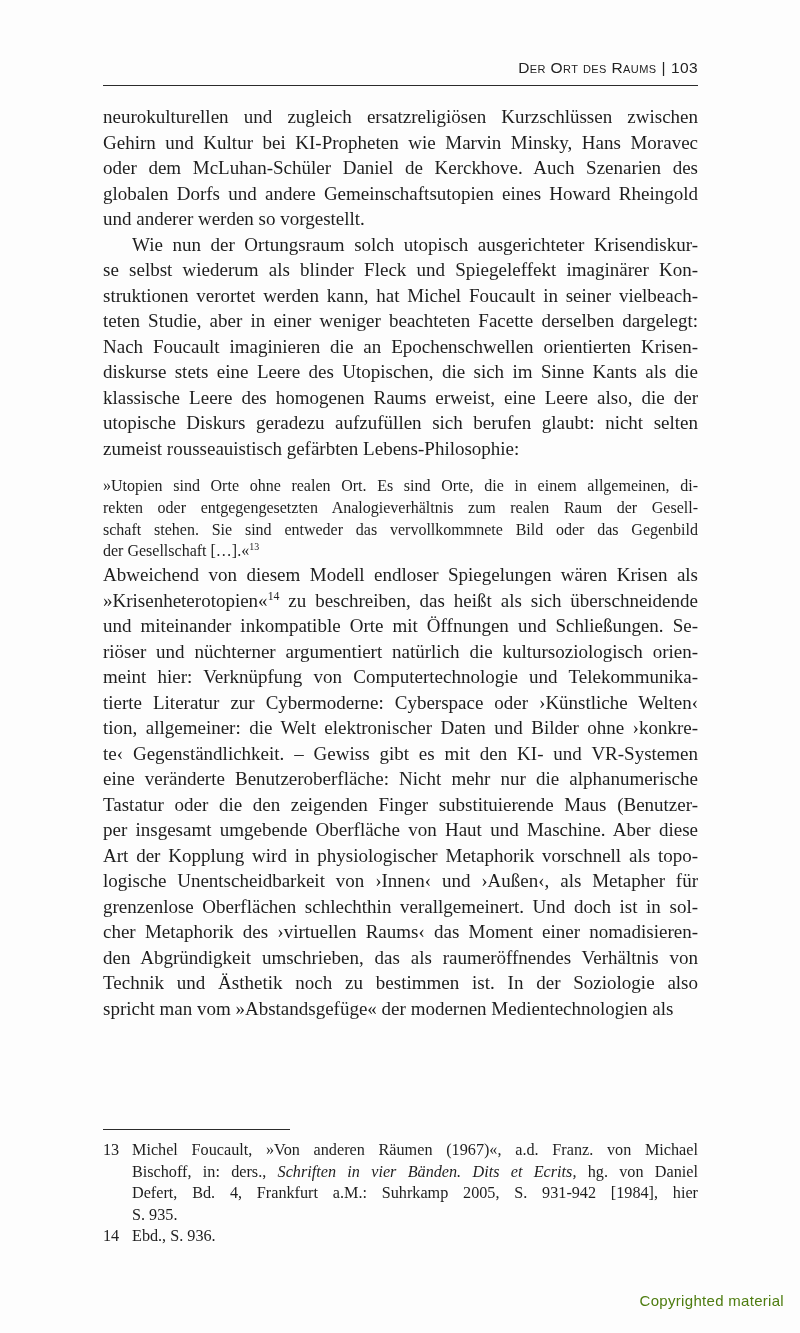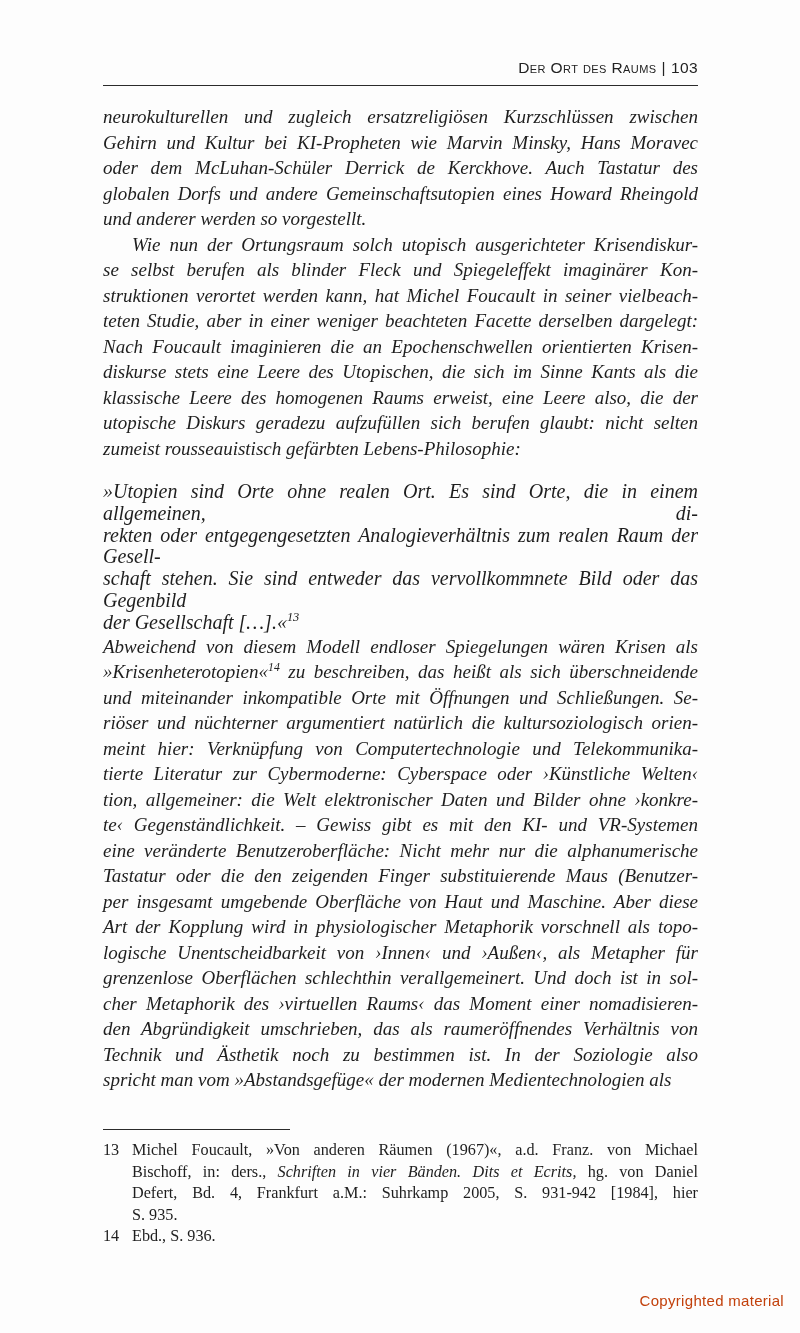--- a/index.html
+++ b/index.html
@@ -22,67 +22,67 @@
     letter-spacing: 0.4px;
   }
   .header .sc { font-variant: small-caps; }
   .header .sep { margin: 0 5px; }
   .header-rule {
     position: absolute; left: 103px; top: 85px; width: 595px;
     border-top: 1.5px solid #2b2b2b;
   }
 
   
-  .text-column { position: absolute; left: 103px; top: 104px; width: 595px; font-style: italic; }
+  .text-column { position: absolute; left: 103px; top: 104px; width: 595px; }
   .para { font-size: 19px; line-height: 25.5px; }
   .para.quote {
-    font-size: 20px; line-height: 21.8px;
-    margin-top: 20px;
+    font-size: 16px; line-height: 21.8px;
+    margin-top: 14px;
   }
   .para.quote + .para { }
   .line { text-align: justify; text-align-last: justify; }
   .line.last { text-align-last: left; }
   .para.indent .line:first-child { text-indent: 29px; }
   sup { font-size: 0.62em; vertical-align: super; line-height: 0; }
 
   
   .footnotes { position: absolute; left: 103px; top: 1129px; width: 595px; }
   .fn-rule { width: 187px; border-top: 1.3px solid #2b2b2b; margin-bottom: 10px; }
   .fn-item { display: flex; font-size: 16.2px; line-height: 21.6px; }
   .fn-num { flex: 0 0 29px; }
   .fn-text { flex: 1 1 auto; min-width: 0; }
 
   
   .watermark {
     position: absolute; top: 1292px; right: 16px;
     font-family: "Liberation Sans", "DejaVu Sans", sans-serif;
-    font-size: 15px; color: #c2410c; letter-spacing: 0.3px;
+    font-size: 15px; color: #4d7c0f; letter-spacing: 0.3px;
   }
 </style>
 </head>
 <body>
 
 <div class="page">
 
   <div class="header">
     <span class="sc">Der Ort des Raums</span><span class="sep">|</span><span>103</span>
   </div>
   <div class="header-rule"></div>
 
   <div class="text-column">
       <div class="para body">
         <div class="line">neurokulturellen und zugleich ersatzreligiösen Kurzschlüssen zwischen</div>
         <div class="line">Gehirn und Kultur bei KI-Propheten wie Marvin Minsky, Hans Moravec</div>
-        <div class="line">oder dem McLuhan-Schüler Derrick de Kerckhove. Auch Tastatur des</div>
+        <div class="line">oder dem McLuhan-Schüler Daniel de Kerckhove. Auch Szenarien des</div>
         <div class="line">globalen Dorfs und andere Gemeinschaftsutopien eines Howard Rheingold</div>
         <div class="line last">und anderer werden so vorgestellt.</div>
       </div>
       <div class="para body indent">
         <div class="line">Wie nun der Ortungsraum solch utopisch ausgerichteter Krisendiskur-</div>
-        <div class="line">se selbst berufen als blinder Fleck und Spiegeleffekt imaginärer Kon-</div>
+        <div class="line">se selbst wiederum als blinder Fleck und Spiegeleffekt imaginärer Kon-</div>
         <div class="line">struktionen verortet werden kann, hat Michel Foucault in seiner vielbeach-</div>
         <div class="line">teten Studie, aber in einer weniger beachteten Facette derselben dargelegt:</div>
         <div class="line">Nach Foucault imaginieren die an Epochenschwellen orientierten Krisen-</div>
         <div class="line">diskurse stets eine Leere des Utopischen, die sich im Sinne Kants als die</div>
         <div class="line">klassische Leere des homogenen Raums erweist, eine Leere also, die der</div>
         <div class="line">utopische Diskurs geradezu aufzufüllen sich berufen glaubt: nicht selten</div>
         <div class="line last">zumeist rousseauistisch gefärbten Lebens-Philosophie:</div>
       </div>
       <div class="para quote">
         <div class="line">»Utopien sind Orte ohne realen Ort. Es sind Orte, die in einem allgemeinen, di-</div>

